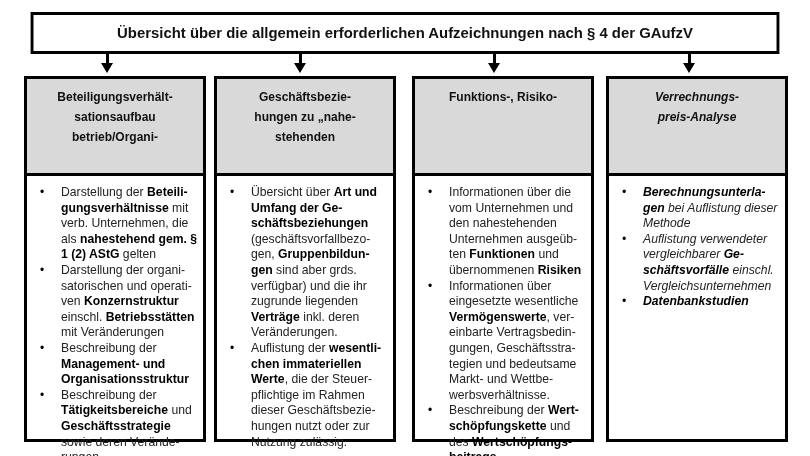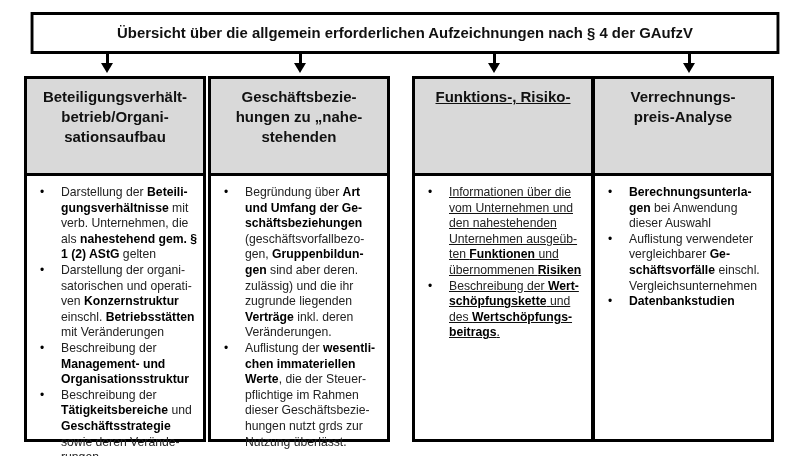--- a/index.html
+++ b/index.html
@@ -3,21 +3,21 @@
 <meta charset="utf-8">
 <style>
   html, body { margin:0; padding:0; background:#ffffff; }
   body { width:810px; height:456px; position:relative; overflow:hidden; font-family:"Liberation Sans", sans-serif; color:#111; }
   .top-box { position:absolute; left:15px; top:12px; width:774px; height:36px; border:3px solid #000; background:#fff;
     display:flex; align-items:center; justify-content:center; font-size:15.5px; font-weight:bold; transform:scaleX(0.96); }
   .arrow { position:absolute; top:51px; width:0; height:0; }
   .arrow .shaft { position:absolute; left:-1.5px; top:0; width:3px; height:14px; background:#000; }
   .arrow .head { position:absolute; left:-6px; top:12px; width:0; height:0; border-left:6px solid transparent; border-right:6px solid transparent; border-top:10px solid #000; }
   .col { position:absolute; top:76px; width:182px; }
-  .head-box { height:94px; border:3.5px solid #000; background:#d9d9d9; text-align:center; font-weight:bold; font-size:15px; line-height:20px; padding-top:8px; box-sizing:border-box; height:100px; }
+  .head-box { height:94px; border:3.5px solid #000; background:#d9d9d9; text-align:center; font-weight:bold; font-size:12px; line-height:20px; padding-top:8px; box-sizing:border-box; height:100px; }
   .body-box { border:3.5px solid #000; border-top:none; background:#fff; height:266px; box-sizing:border-box; padding:9px 4px 17px 0; }
   ul { margin:0; padding:0 0 0 34px; list-style:none; }
   li { position:relative; font-size:12.2px; line-height:15.6px; color:#222; }
   li::before { content:"\2022"; position:absolute; left:-21px; top:0; font-size:12px; color:#000; }
   b { color:#000; }
 </style>
 </head>
 <body>
 
 <div class="top-box">
@@ -39,62 +39,63 @@
     </div>
     <div class="arrow" style="left: 689px;">
       <div class="shaft"></div>
       <div class="head"></div>
     </div>
   </div>
 <div id="cols">
     <div class="col" style="left: 24px;">
       <div class="head-box">
         <div>Beteiligungsverhält-</div>
+        <div>sationsaufbau</div>
         <div>betrieb/Organi-</div>
-        <div>sationsaufbau</div>
       </div>
       <div class="body-box">
         <ul>
           <li><span>Darstellung der </span><b>Beteili-gungsverhältnisse</b><span> mit verb. Unternehmen, die als </span><b>nahestehend gem. § 1 (2) AStG</b><span> gelten</span></li>
           <li><span>Darstellung der organi-satorischen und operati-ven </span><b>Konzernstruktur</b><span> einschl. </span><b>Betriebsstätten</b><span> mit Veränderungen</span></li>
           <li><span>Beschreibung der </span><b>Management- und Organisationsstruktur</b></li>
           <li><span>Beschreibung der </span><b>Tätigkeitsbereiche</b><span> und </span><b>Geschäftsstrategie</b><span> sowie deren Verände-rungen.</span></li>
         </ul>
       </div>
     </div>
-    <div class="col" style="left: 208px;">
+    <div class="col" style="left: 214px;">
       <div class="head-box">
         <div>Geschäftsbezie-</div>
         <div>hungen zu „nahe-</div>
         <div>stehenden</div>
       </div>
       <div class="body-box">
         <ul>
-          <li><span>Begründung über </span><b>Art und Umfang der Ge-schäftsbeziehungen</b><span> (geschäftsvorfallbezo-gen, </span><b>Gruppenbildun-gen</b><span> sind aber deren. zulässig) und die ihr zugrunde liegenden </span><b>Verträge</b><span> inkl. deren Veränderungen.</span></li>
-          <li><span>Auflistung der </span><b>wesentli-chen immateriellen Werte</b><span>, die der Steuer-pflichtige im Rahmen dieser Geschäftsbezie-hungen nutzt grds zur Nutzung überlässt.</span></li>
+          <li><span>Übersicht über </span><b>Art und Umfang der Ge-schäftsbeziehungen</b><span> (geschäftsvorfallbezo-gen, </span><b>Gruppenbildun-gen</b><span> sind aber grds. verfügbar) und die ihr zugrunde liegenden </span><b>Verträge</b><span> inkl. deren Veränderungen.</span></li>
+          <li><span>Auflistung der </span><b>wesentli-chen immateriellen Werte</b><span>, die der Steuer-pflichtige im Rahmen dieser Geschäftsbezie-hungen nutzt oder zur Nutzung zulässig.</span></li>
         </ul>
       </div>
     </div>
-    <div class="col" style="left: 412px; text-decoration: underline;">
+    <div class="col" style="left: 412px;">
       <div class="head-box">
         <div>Funktions-, Risiko-</div>
       </div>
       <div class="body-box">
         <ul>
           <li><span>Informationen über die vom Unternehmen und den nahestehenden Unternehmen ausgeüb-ten </span><b>Funktionen</b><span> und übernommenen </span><b>Risiken</b></li>
+          <li><span>Informationen über eingesetzte wesentliche </span><b>Vermögenswerte</b><span>, ver-einbarte Vertragsbedin-gungen, Geschäftsstra-tegien und bedeutsame Markt- und Wettbe-werbsverhältnisse.</span></li>
           <li><span>Beschreibung der </span><b>Wert-schöpfungskette</b><span> und des </span><b>Wertschöpfungs-beitrags</b><span>.</span></li>
         </ul>
       </div>
     </div>
-    <div class="col" style="left: 592px;">
+    <div class="col" style="left: 606px; font-style: italic;">
       <div class="head-box">
         <div>Verrechnungs-</div>
         <div>preis-Analyse</div>
       </div>
       <div class="body-box">
         <ul>
-          <li><b>Berechnungsunterla-gen</b><span> bei Anwendung dieser Auswahl</span></li>
+          <li><b>Berechnungsunterla-gen</b><span> bei Auflistung dieser Methode</span></li>
           <li><span>Auflistung verwendeter vergleichbarer </span><b>Ge-schäftsvorfälle</b><span> einschl. Vergleichsunternehmen</span></li>
           <li><b>Datenbankstudien</b></li>
         </ul>
       </div>
     </div>
   </div>
 
 </body></html>

